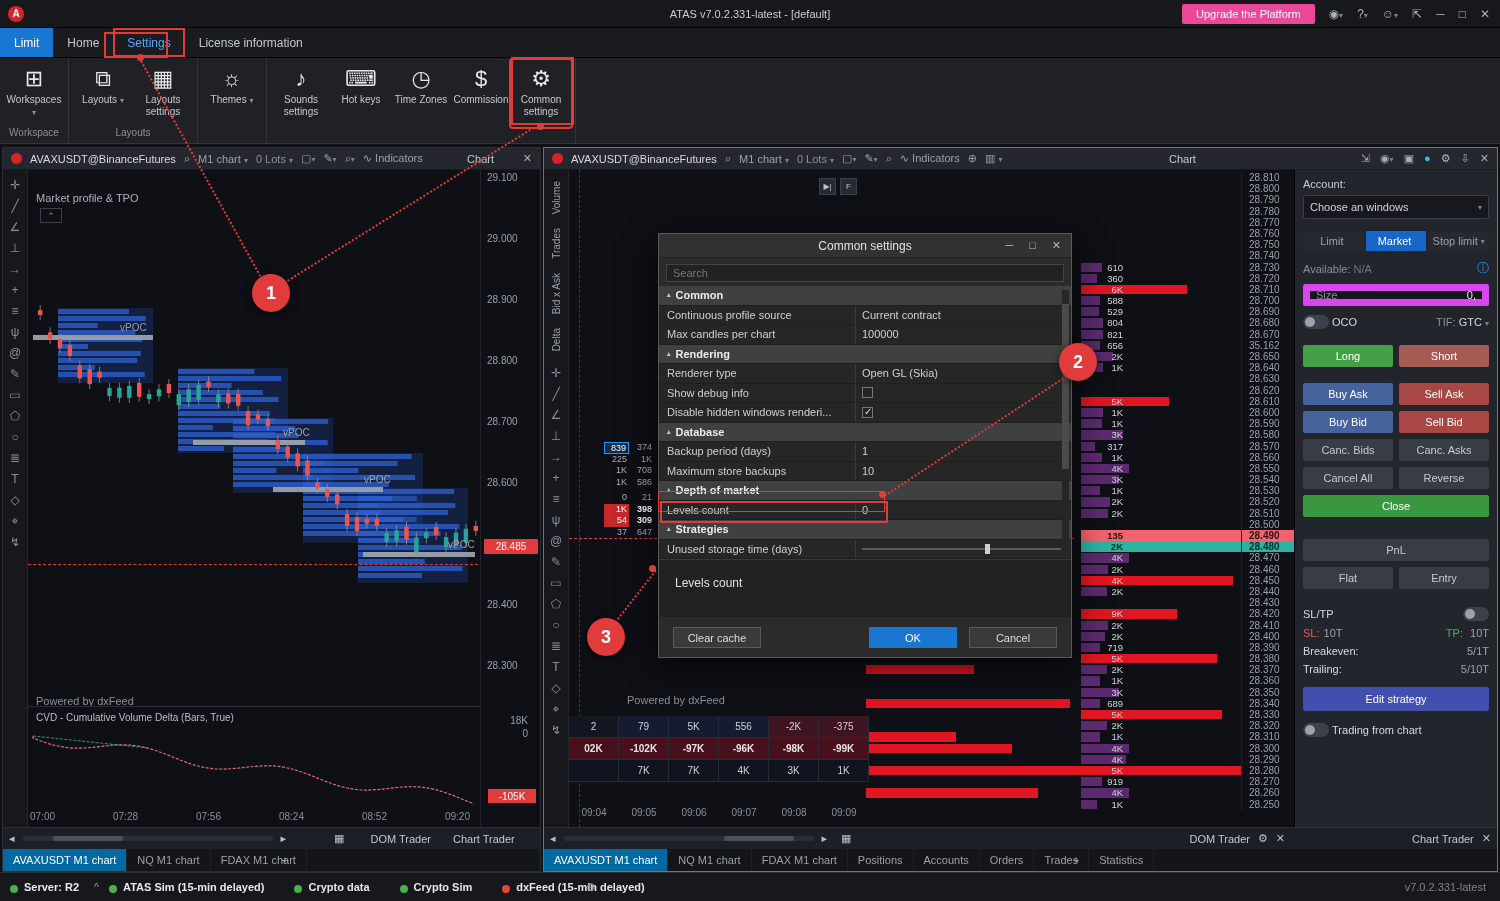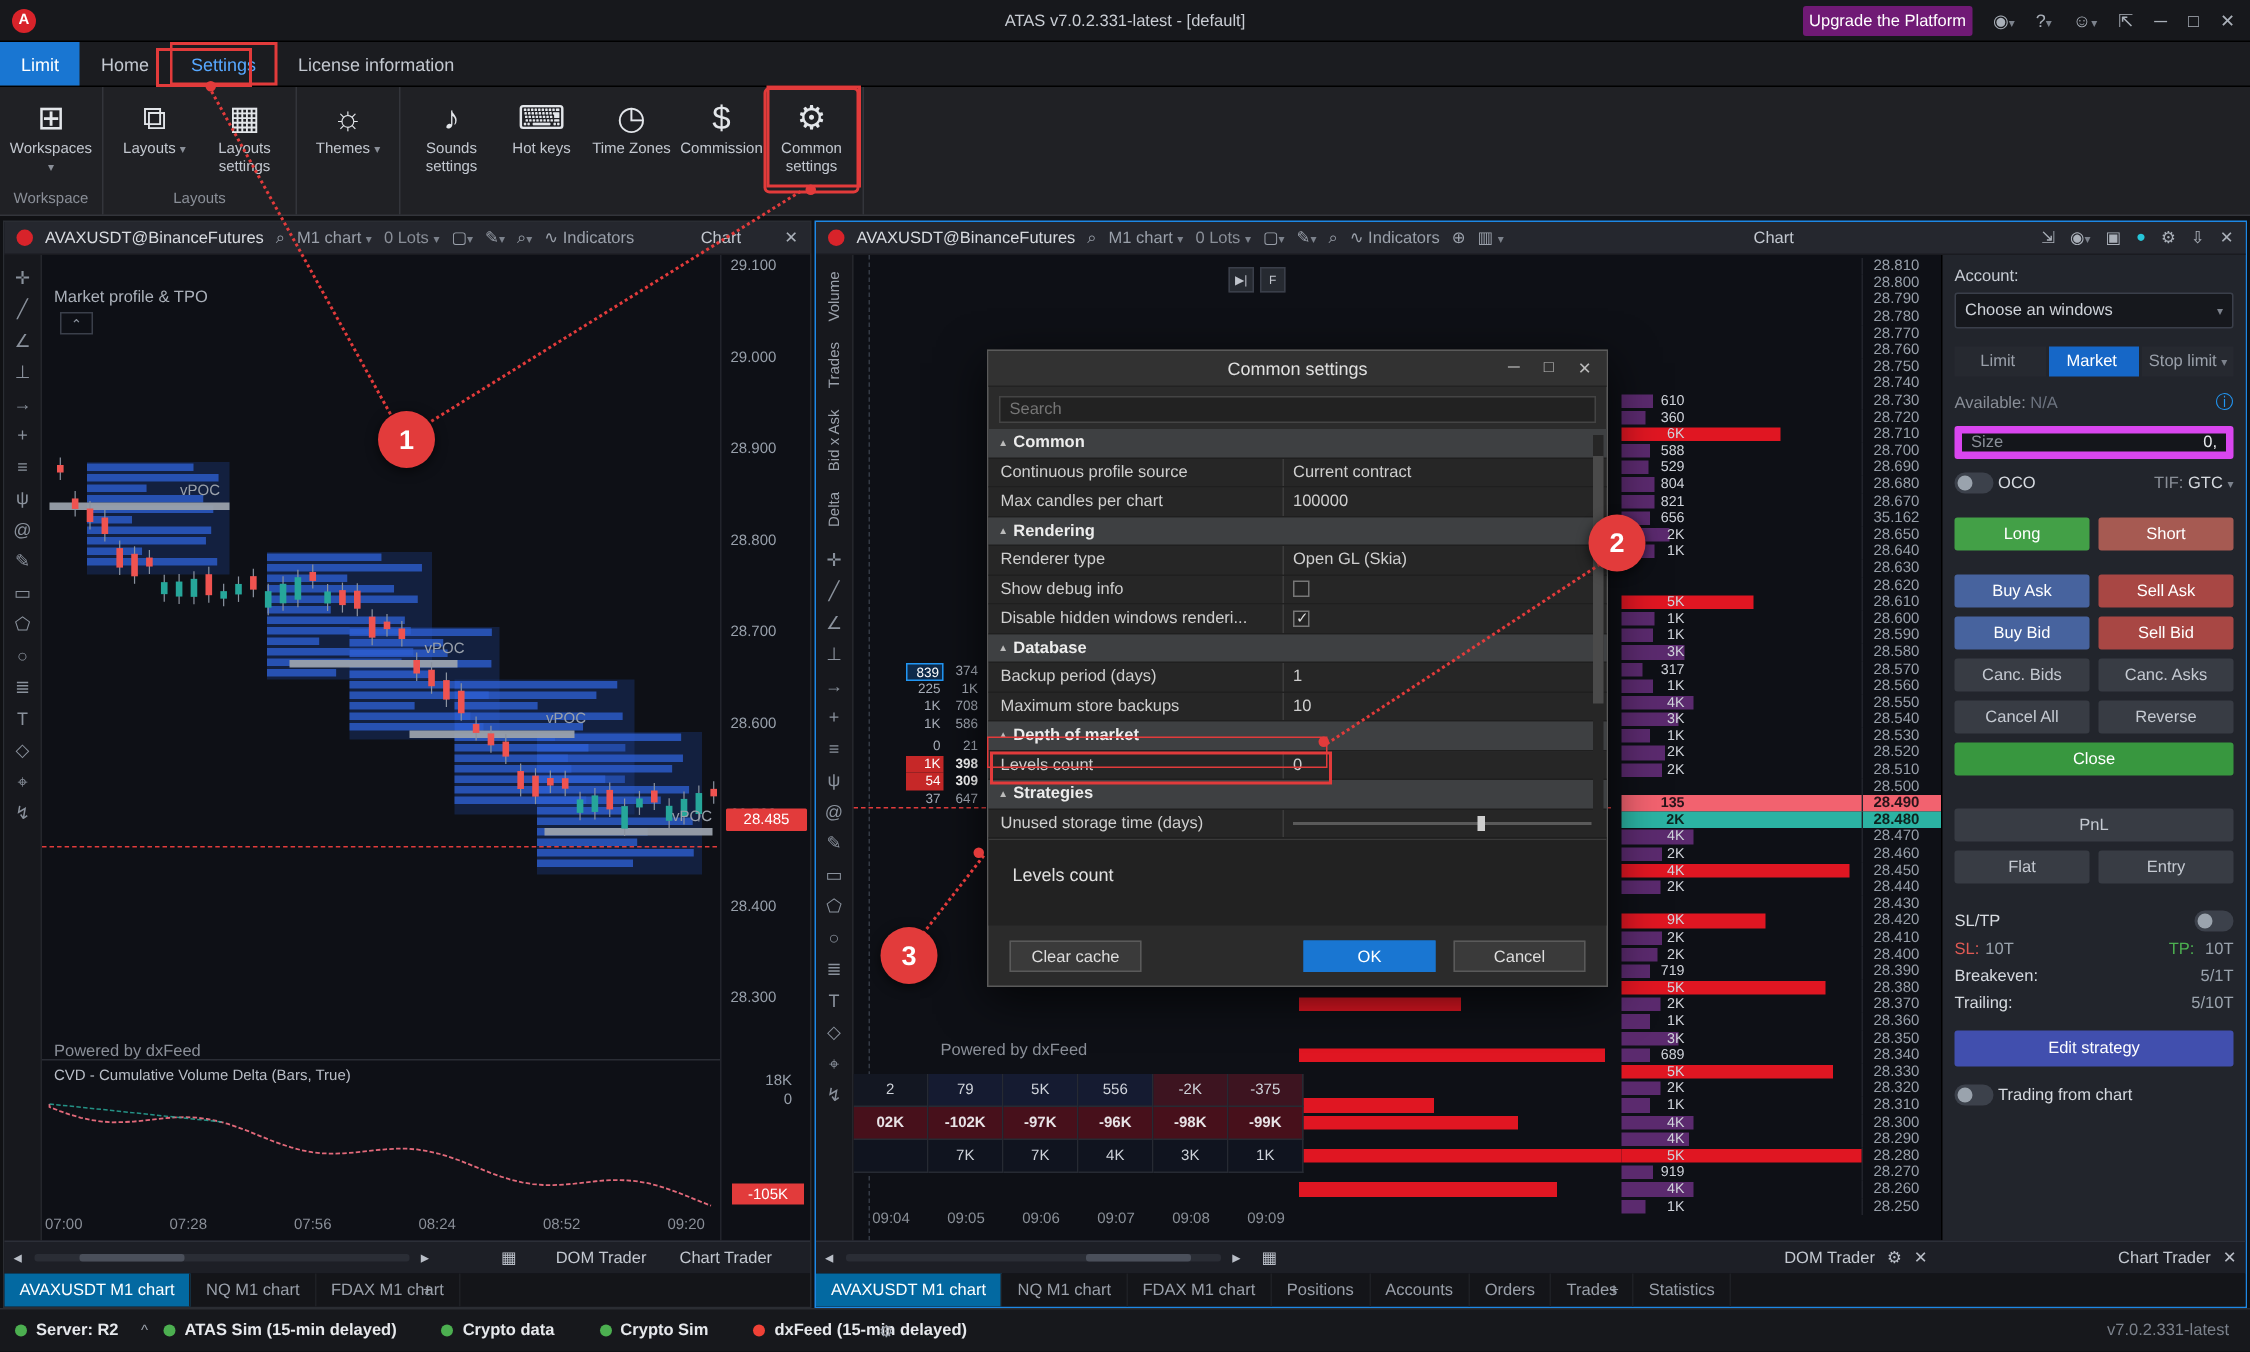--- a/index.html
+++ b/index.html
@@ -4,21 +4,21 @@
 <style>
   *{box-sizing:border-box;margin:0;padding:0}
   html,body{width:1500px;height:901px;overflow:hidden}
   body{background:#101114;font-family:"Liberation Sans",sans-serif;color:#d6dae0;position:relative;font-size:11px;cursor:default}
 
   
   #titlebar{position:absolute;left:0;top:0;width:1500px;height:28px;background:#17181c;display:flex;align-items:center;border-bottom:1px solid #000}
   #app-logo{width:16px;height:16px;border-radius:50%;background:#d8232a;color:#fff;font-size:10px;font-weight:bold;display:flex;align-items:center;justify-content:center;margin-left:8px}
   #app-title{position:absolute;left:0;right:0;text-align:center;color:#c9cdd4;font-size:11px;pointer-events:none}
   .tb-right{margin-left:auto;display:flex;align-items:center;gap:14px;padding-right:10px;z-index:2}
-  #upgrade-btn{background:#701a75;color:#fff;height:20px;padding:0 4px;border:none;border-radius:2px;font-size:11px;cursor:pointer}
+  #upgrade-btn{background:#ec4899;color:#fff;height:20px;padding:0 14px;border:none;border-radius:2px;font-size:11px;cursor:pointer}
   .tb-ico{color:#aab0b9;font-size:12px;cursor:pointer}
   .tb-ico .c{font-size:8px;color:#7c828c}
 
   
   #menu-tabs{position:absolute;left:0;top:28px;width:1500px;height:30px;background:#1b1c20;display:flex;align-items:stretch;border-bottom:1px solid #000}
   .mtab{padding:0 14px;display:flex;align-items:center;font-size:12px;color:#c3c8d0;cursor:pointer}
   .mtab.active{background:#1976d2;color:#fff}
   .mtab.outlined{box-shadow:inset 0 0 0 2px #e23b3b;color:#57a8ff}
 
   
@@ -125,21 +125,21 @@
   
   #trader{position:absolute;right:0;top:22px;bottom:44px;width:203px;background:#22252c;border-left:1px solid #000;padding:8px 8px 0 8px;font-size:11px}
   .tr-label{color:#c7ccd4;margin-bottom:5px}
   .tr-select{height:24px;background:#16181d;border:1px solid #3a3f4a;display:flex;align-items:center;justify-content:space-between;padding:0 6px;color:#cfd3da;cursor:pointer;border-radius:2px}
   .tr-tabs{display:flex;gap:2px;margin-top:12px}
   .tr-tab{flex:1;height:20px;display:flex;align-items:center;justify-content:center;background:#262930;color:#9aa0aa;cursor:pointer;font-size:11px;gap:3px}
   .tr-tab.active{background:#1667c7;color:#fff}
   .tr-row{display:flex;align-items:center;margin-top:9px}
   .dim{color:#8a8f98}.dimmer{color:#6d7480}
   .info-i{margin-left:auto;color:#2196f3;font-size:12px}
-  #size-field{height:22px;background:#14161b;border:5px solid #d946ef;display:flex;padding:0 6px;margin-top:7px;border-radius:2px}
+  #size-field{height:22px;background:#14161b;border:7px solid #d946ef;display:flex;align-items:center;padding:0 6px;margin-top:7px;border-radius:2px}
   #size-field .v{margin-left:auto;color:#e6e8ec}
   .toggle{width:26px;height:14px;border-radius:7px;background:#3c414b;position:relative;flex:none;cursor:pointer}
   .toggle::after{content:"";position:absolute;left:2px;top:2px;width:10px;height:10px;border-radius:50%;background:#9aa3ad}
   .btn-grid{display:grid;grid-template-columns:1fr 1fr;gap:6px;margin-top:7px}
   .tbtn{height:22px;border:none;border-radius:2px;color:#fff;font-size:11px;cursor:pointer;display:flex;align-items:center;justify-content:center}
   .tbtn.full{grid-column:1/3}
   .b-long{background:#43a047}.b-short{background:#a65a52}
   .b-buy{background:#47639e}.b-sell{background:#a84744}
   .b-dark{background:#383c44;color:#c5cad2}
   .b-close{background:#38973f}
@@ -178,21 +178,21 @@
   #m-thumb{position:absolute;left:0;top:14px;width:7px;height:165px;background:#4a4a4a}
   #m-desc{height:58px;background:#222;border-top:1px solid #3a3a3a;padding:16px 0 0 16px;font-size:12px;color:#e0e0e0}
   .m-actions{display:flex;align-items:center;padding:10px 14px 0 14px;gap:12px}
   .m-btn{height:21px;min-width:88px;background:#3a3a3a;border:1px solid #5a5a5a;color:#ddd;font-size:11px;cursor:pointer;font-family:"Liberation Sans",sans-serif}
   .m-btn.primary{background:#1976d2;border-color:#1976d2;color:#fff}
   .m-spacer{flex:1}
 
   
   #statusbar{position:absolute;left:0;bottom:0;width:1500px;height:29px;background:#17181c;border-top:1px solid #2b2d33;display:flex;align-items:center}
   #st-items{display:flex;gap:30px;padding-left:10px}
-  .st-item{display:flex;align-items:center;gap:6px;font-weight:bold;color:#e6e8ec;font-size:11px;cursor:pointer}
+  .st-item{display:flex;align-items:flex-end;gap:6px;font-weight:bold;color:#e6e8ec;font-size:11px;cursor:pointer}
   .dot{width:8px;height:8px;border-radius:50%;flex:none}
   #st-caret{position:absolute;left:94px;color:#9aa0aa;font-size:10px;cursor:pointer}
   #st-gear{position:absolute;left:586px;color:#9aa0aa;cursor:pointer}
   #st-version{margin-left:auto;padding-right:14px;color:#7c828c}
 
   
   .ann-line{position:absolute;height:0;border-top:2px dotted #e23b3b;transform-origin:0 0;z-index:58;pointer-events:none}
   .ann-rect{position:absolute;border:2px solid #e23b3b;z-index:60;pointer-events:none}
   .ann-circle{position:absolute;width:38px;height:38px;border-radius:50%;background:#e23b3b;color:#fff;font-size:18px;font-weight:bold;display:flex;align-items:center;justify-content:center;z-index:62;box-shadow:0 2px 8px rgba(0,0,0,.6)}
   .ann-dot{position:absolute;width:7px;height:7px;background:#e23b3b;border-radius:50%;z-index:62;pointer-events:none}

